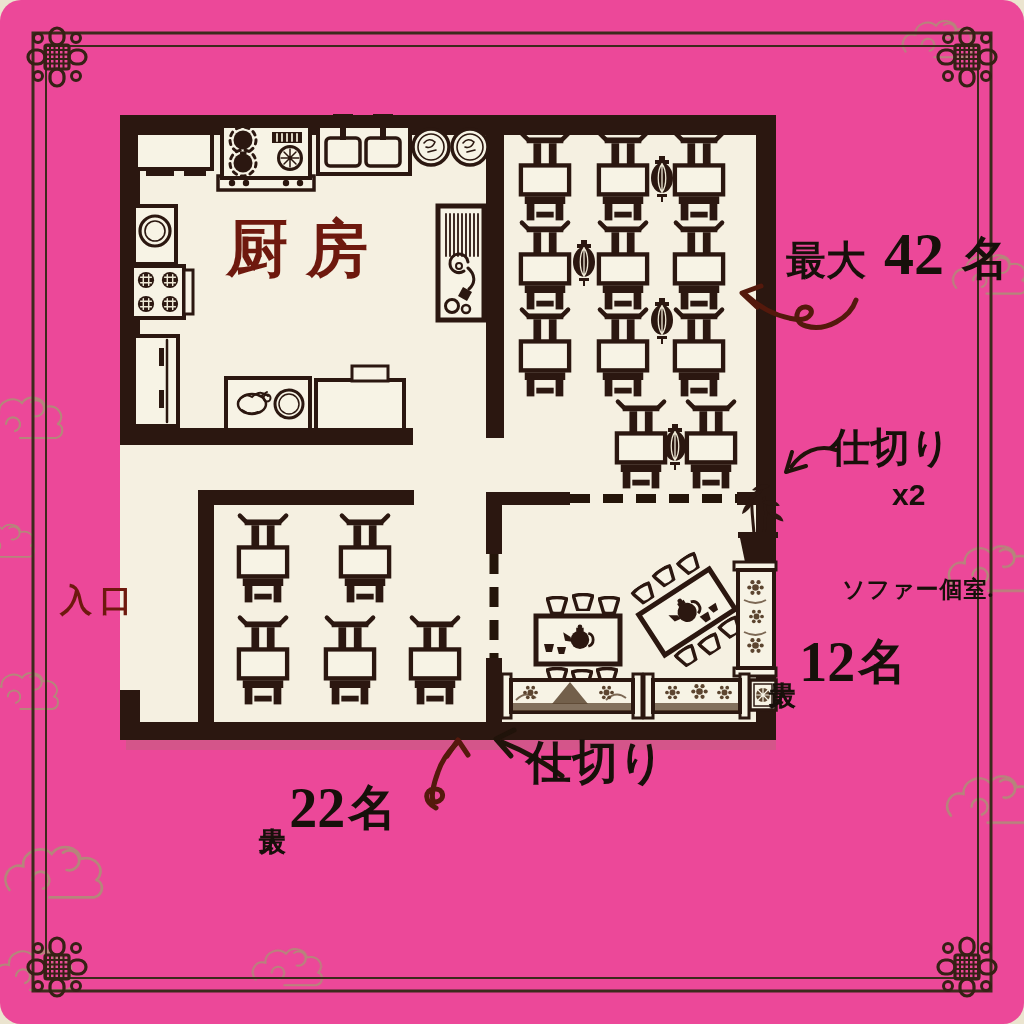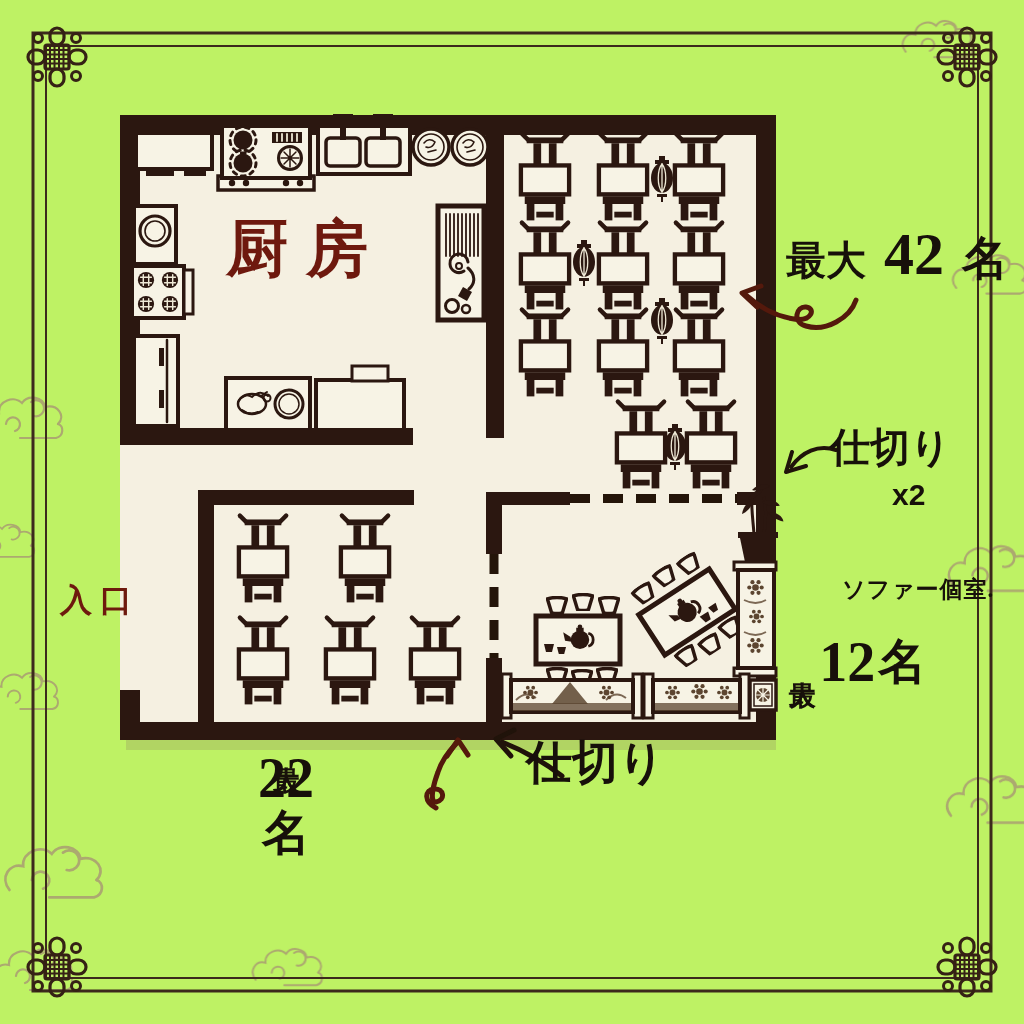--- a/index.html
+++ b/index.html
@@ -1,29 +1,29 @@
 <!DOCTYPE html>
 <html><head>
 <meta charset="utf-8">
 <style>
   html,body{margin:0;padding:0;background:#ebe4cf;}
-  .stage{position:relative;width:1024px;height:1024px;background:#bef264;overflow:hidden;
-         font-family:"Liberation Serif","DejaVu Serif",serif;}
+  .stage{position:relative;width:1024px;height:1024px;background:#ec4899;overflow:hidden;
+         font-family:"Liberation Serif","DejaVu Serif",serif;border-radius:21px;}
   svg.plan{position:absolute;left:0;top:0;}
   .lbl{position:absolute;font-weight:bold;color:#17100a;white-space:nowrap;line-height:1;}
   .red{color:#6e190e;}
   .kitchen-lbl{left:226px;top:218px;font-size:62px;letter-spacing:18px;}
   .entrance-lbl{left:60px;top:584px;font-size:32px;letter-spacing:8px;}
   .cap42{left:786px;top:224px;display:flex;align-items:baseline;gap:18px;}
   .cap42 .mx{font-size:40px;} .cap42 .num{font-size:60px;} .cap42 .unit{font-size:46px;}
   .pright{left:830px;top:428px;font-size:40px;}
   .pright2{left:892px;top:480px;font-size:30px;font-family:"Liberation Sans",sans-serif;}
   .sofalbl{left:842px;top:578px;font-size:23px;letter-spacing:1px;}
   .caprow{display:flex;align-items:center;gap:3px;}
-  .capsofa{left:788px;top:634px;} .caplower{left:258px;top:747px;flex-direction:column;}
+  .capsofa{left:768px;top:634px;} .caplower{left:258px;top:780px;}
   .maxv{writing-mode:vertical-rl;text-orientation:upright;font-size:27px;line-height:1.05;letter-spacing:-2px;}
   .caprow .num{font-size:56px;} .caprow .unit{font-size:48px;}
   .pbottom{left:526px;top:740px;font-size:46px;}
   .breakdown{left:278px;top:824px;font-size:54px;letter-spacing:4px;}
 </style>
 </head>
 <body>
 
 <div class="stage">
 

